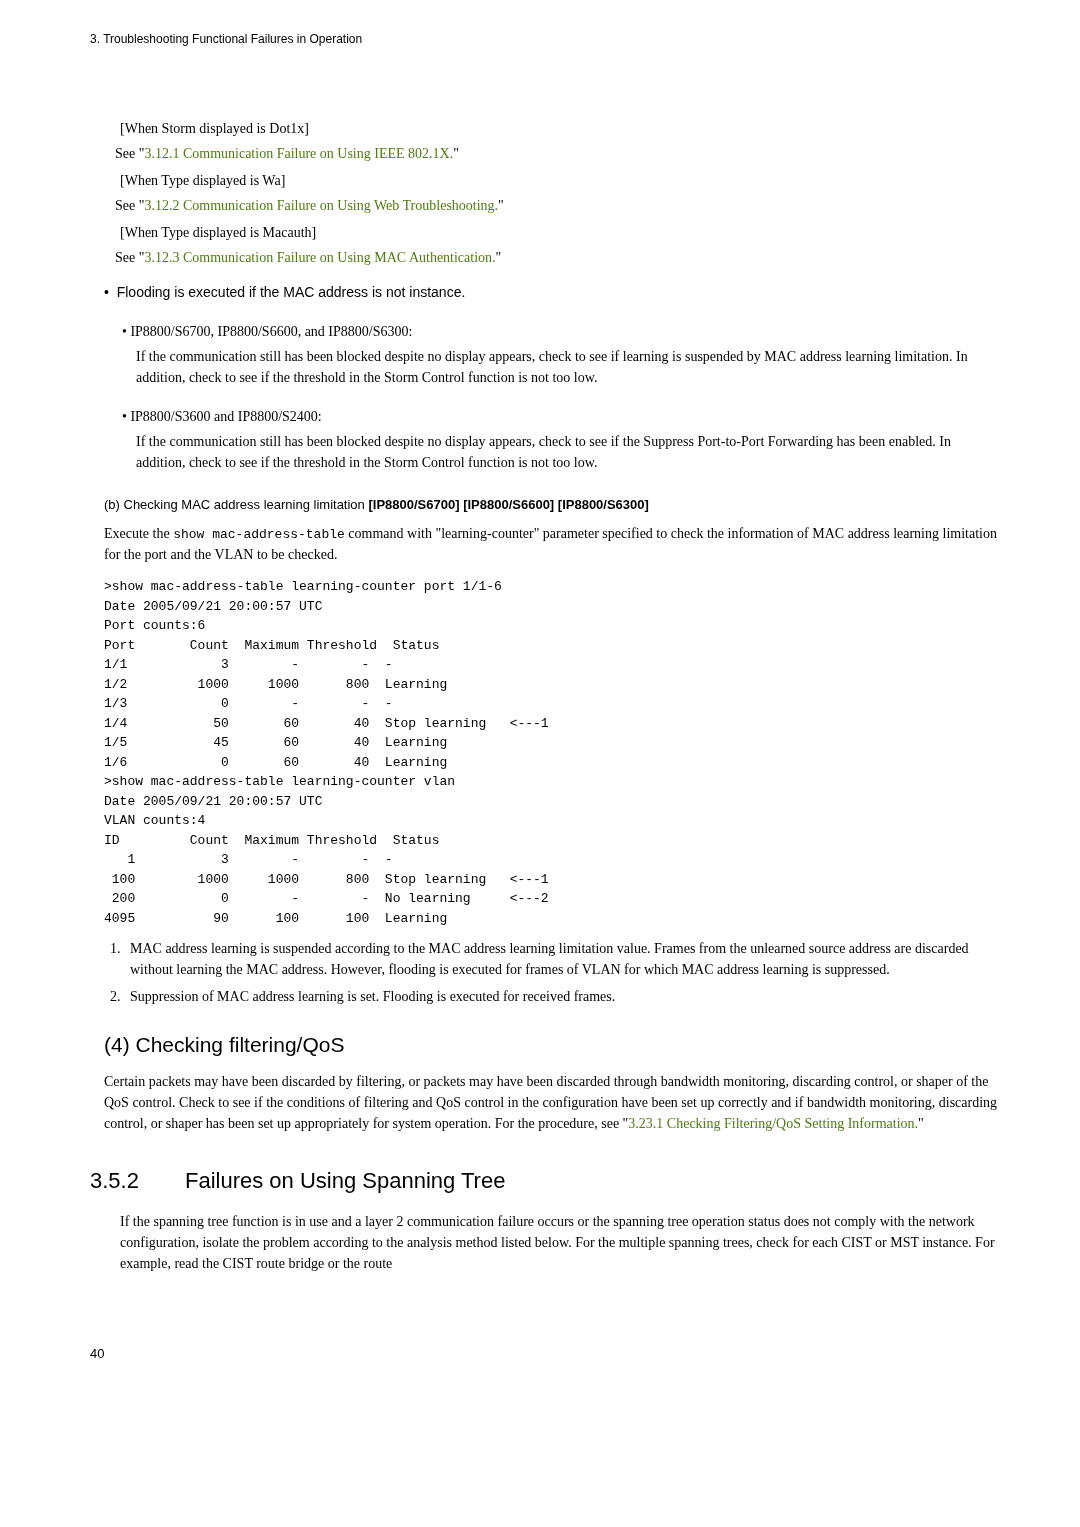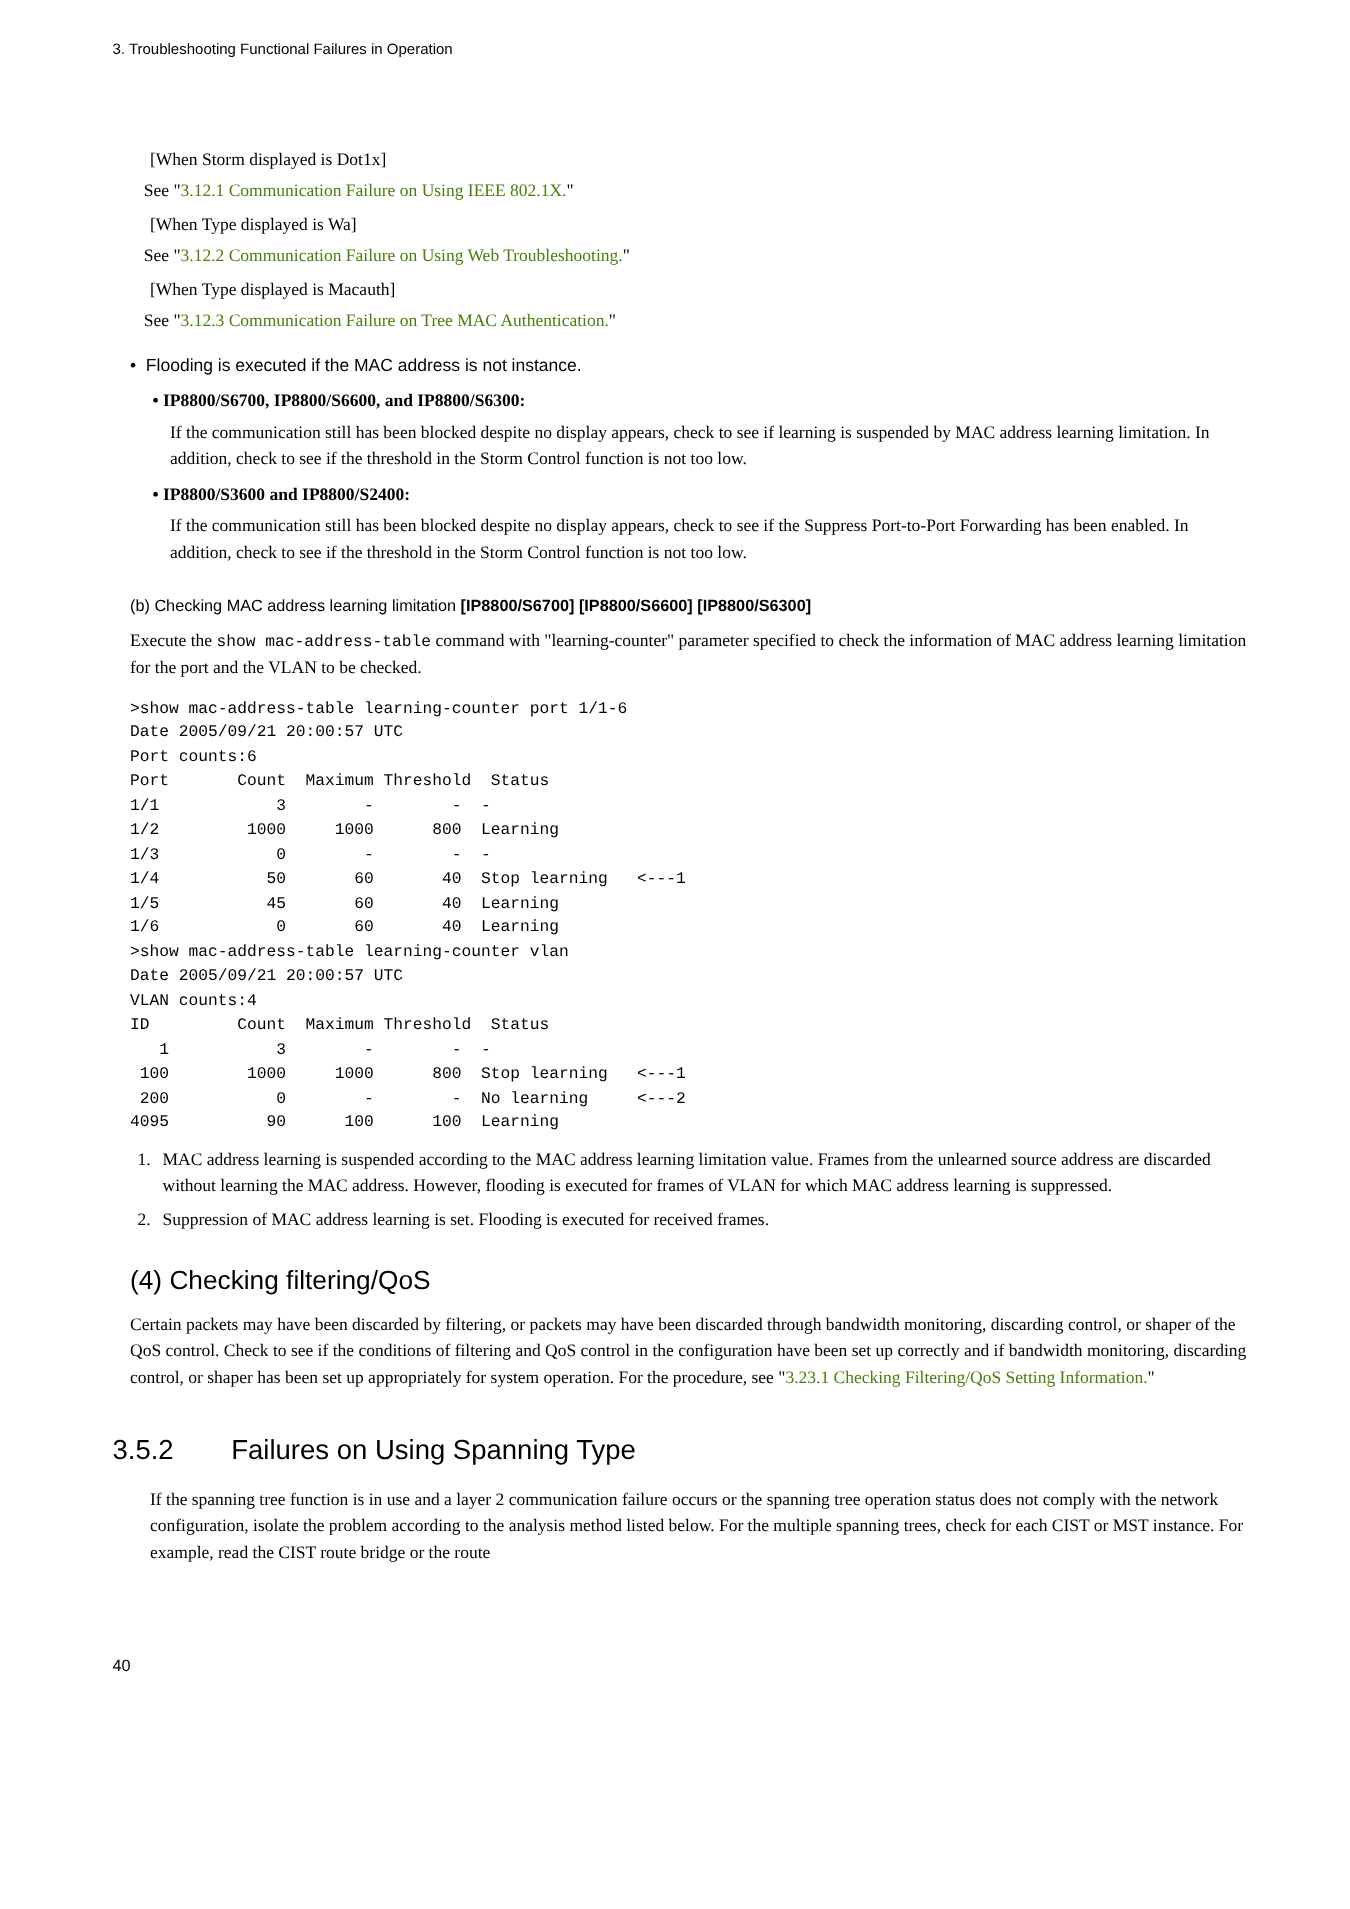--- a/index.html
+++ b/index.html
@@ -20,21 +20,21 @@
     .indent-1 { margin-left: 30px; }
     .p-body { margin: 4px 0; }
     .see-line { margin-left: 25px; }
     .bracket-line { margin-top: 6px; }
     a.xref, .xref { color: #4d7c0f; text-decoration: none; }
     .bullet-big {
       font-family: Arial, Helvetica, sans-serif;
       font-size: 14px;
       margin: 14px 0 4px 14px;
     }
-    .dot-item { margin-left: 32px; margin-top: 8px; font-weight: bold; }
+    .dot-item { margin-left: 32px; margin-top: 18px; }
     .dot-item::before { content: "• "; }
     .sub-content { margin-left: 46px; }
     .sub-heading {
       font-family: Arial, Helvetica, sans-serif;
       font-size: 13px;
       margin: 22px 0 8px 14px;
     }
     .sub-heading-bold { font-weight: bold; }
     .mono, code, pre {
       font-family: "Courier New", Courier, monospace;
@@ -79,21 +79,21 @@
   <span>See "</span><a class="xref">3.12.1 Communication Failure on Using IEEE 802.1X.</a><span>"</span>
 </div>
 
 <div class="indent-1 bracket-line">[When Type displayed is Wa]</div>
 <div class="indent-1 see-line p-body">
   <span>See "</span><a class="xref">3.12.2 Communication Failure on Using Web Troubleshooting.</a><span>"</span>
 </div>
 
 <div class="indent-1 bracket-line">[When Type displayed is Macauth]</div>
 <div class="indent-1 see-line p-body">
-  <span>See "</span><a class="xref">3.12.3 Communication Failure on Tree MAC Authentication.</a><span>"</span>
+  <span>See "</span><a class="xref">3.12.3 Communication Failure on Using MAC Authentication.</a><span>"</span>
 </div>
 
 <div class="bullet-big">•&nbsp;&nbsp;<span>Flooding is executed if the MAC address is not instance.</span></div>
 
 <div class="dot-item">IP8800/S6700, IP8800/S6600, and IP8800/S6300:</div>
 <div class="sub-content p-body">If the communication still has been blocked despite no display appears, check to see if learning is suspended by MAC address learning limitation. In addition, check to see if the threshold in the Storm Control function is not too low.</div>
 
 <div class="dot-item">IP8800/S3600 and IP8800/S2400:</div>
 <div class="sub-content p-body">If the communication still has been blocked despite no display appears, check to see if the Suppress Port-to-Port Forwarding has been enabled. In addition, check to see if the threshold in the Storm Control function is not too low.</div>
 
@@ -129,18 +129,18 @@
   <li><span class="li-inner">Suppression of MAC address learning is set. Flooding is executed for received frames.</span></li>
 </ol>
 
 <div class="h4-sec">(4)   Checking filtering/QoS</div>
 
 <div class="para-block">
   <span>Certain packets may have been discarded by filtering, or packets may have been discarded through bandwidth monitoring, discarding control, or shaper of the QoS control. Check to see if the conditions of filtering and QoS control in the configuration have been set up correctly and if bandwidth monitoring, discarding control, or shaper has been set up appropriately for system operation. For the procedure, see "</span><a class="xref">3.23.1 Checking Filtering/QoS Setting Information.</a><span>"</span>
 </div>
 
 <div class="h3-sec">
-  <span class="h3-num">3.5.2</span><span>Failures on Using Spanning Type</span>
+  <span class="h3-num">3.5.2</span><span>Failures on Using Spanning Tree</span>
 </div>
 
 <div class="para-block-2">If the spanning tree function is in use and a layer 2 communication failure occurs or the spanning tree operation status does not comply with the network configuration, isolate the problem according to the analysis method listed below. For the multiple spanning trees, check for each CIST or MST instance. For example, read the CIST route bridge or the route</div>
 
 <div class="page-num">40</div>
 
 </body></html>

